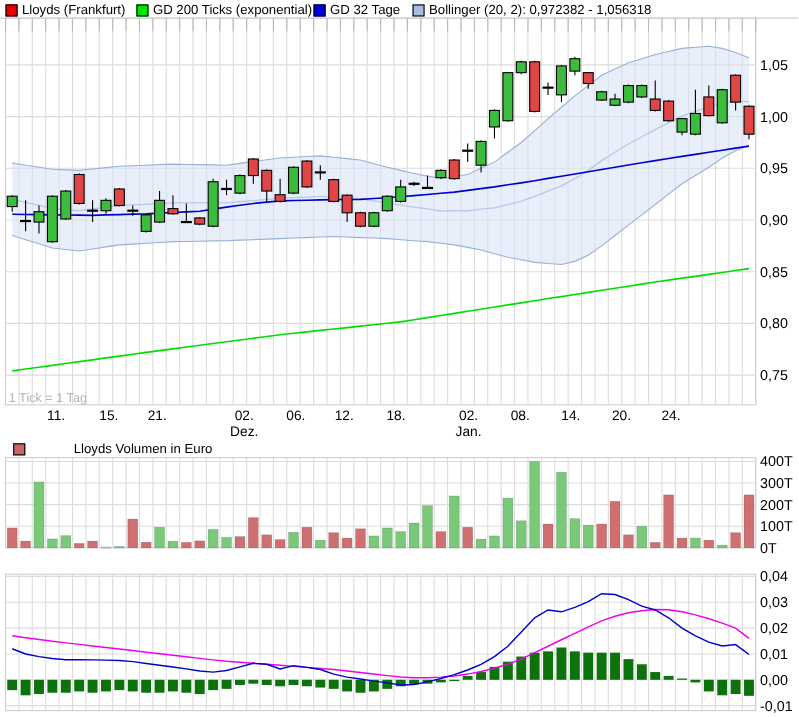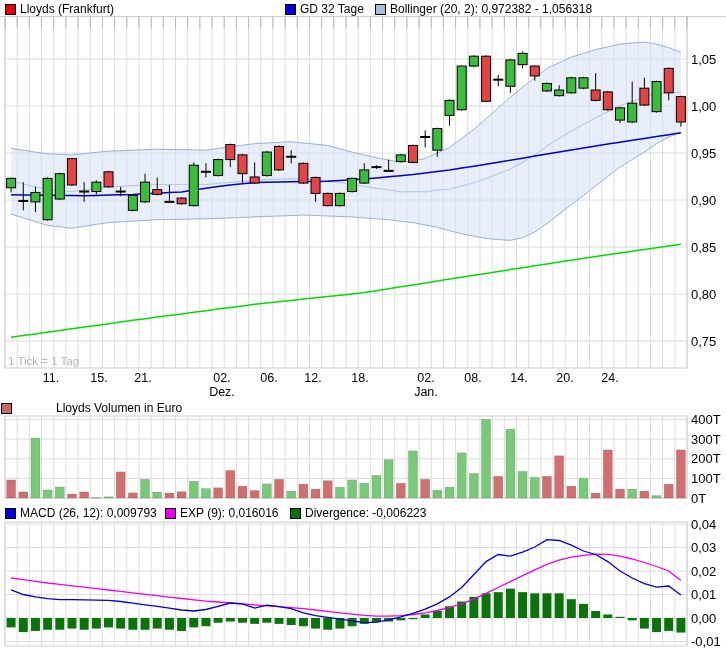--- a/index.html
+++ b/index.html
@@ -542,45 +542,35 @@
         <polyline points="11.1,578.0 23.3,579.7 35.4,581.3 47.6,583.0 59.8,584.4 72.0,585.8 84.2,587.2 96.3,588.6 108.5,590.0 120.7,591.4 132.9,592.9 145.1,594.3 157.2,595.7 169.4,597.1 181.6,598.5 193.8,599.9 205.9,601.1 218.1,602.0 230.3,603.0 242.5,603.9 254.7,604.8 266.8,605.8 279.0,606.7 291.2,607.7 303.4,608.6 315.6,610.0 327.7,611.4 339.9,612.8 352.1,614.2 364.3,615.4 376.4,616.1 388.6,616.1 400.8,615.6 413.0,614.5 425.2,612.8 437.3,610.5 449.5,607.4 461.7,603.9 473.9,599.2 486.1,593.3 498.2,587.5 510.4,581.6 522.6,575.7 534.8,569.8 546.9,564.4 559.1,560.2 571.3,557.1 583.5,555.3 595.7,554.1 607.8,554.3 620.0,556.2 632.2,559.0 644.4,562.5 656.6,566.5 668.7,571.0 680.9,580.4" fill="none" stroke="#ee00ee" stroke-width="1.3"></polyline>
         <polyline points="11.1,589.8 23.3,594.5 35.4,596.9 47.6,598.7 59.8,599.7 72.0,599.7 84.2,599.9 96.3,600.1 108.5,600.4 120.7,601.5 132.9,603.2 145.1,604.8 157.2,606.3 169.4,608.1 181.6,610.0 193.8,611.0 205.9,609.5 218.1,606.3 230.3,603.0 242.5,603.9 254.7,608.1 266.8,605.1 279.0,606.7 291.2,608.6 303.4,612.8 315.6,615.6 327.7,617.3 339.9,619.2 352.1,620.8 364.3,622.7 376.4,622.2 388.6,619.9 400.8,616.8 413.0,613.3 425.2,609.1 437.3,603.9 449.5,596.9 461.7,587.5 473.9,574.5 486.1,561.6 498.2,554.5 510.4,556.2 522.6,552.2 534.8,547.0 546.9,539.7 559.1,540.5 571.3,545.1 583.5,551.0 595.7,554.5 607.8,561.6 620.0,571.0 632.2,578.0 644.4,583.7 656.6,587.2 668.7,586.0 680.9,595.0" fill="none" stroke="#0000cc" stroke-width="1.3"></polyline>
       </g>
     </svg>
 
   <div class="legend" style="top:3px;">
     <span class="legend-item" style="left:5px;">
       <span class="sq" style="background: rgb(232, 0, 0);"></span>
       <span class="lab">Lloyds (Frankfurt)</span>
     </span>
+    <span class="legend-item" style="left:124px;">
+      <span class="sq" style="background: rgb(0, 228, 0);"></span>
+      <span class="lab">GD 200 Ticks (exponential)</span>
+    </span>
     <span class="legend-item" style="left:285px;">
       <span class="sq" style="background: rgb(0, 0, 221);"></span>
       <span class="lab">GD 32 Tage</span>
     </span>
     <span class="legend-item" style="left:375px;">
       <span class="sq" style="background: rgb(169, 188, 223);"></span>
       <span class="lab">Bollinger (20, 2): 0,972382 - 1,056318</span>
     </span>
   </div>
 
   <div class="legend" style="top:402px;">
-    <span class="legend-item" style="left:1px;gap:44px;">
+    <span class="legend-item" style="left:12px;gap:44px;">
       <span class="sq" style="background: rgb(204, 102, 102);"></span>
       <span class="lab">Lloyds Volumen in Euro</span>
     </span>
   </div>
 
-  <div class="legend" style="top:507px;">
-    <span class="legend-item" style="left:5px;">
-      <span class="sq" style="background: rgb(0, 0, 221);"></span>
-      <span class="lab">MACD (26, 12): 0,009793</span>
-    </span>
-    <span class="legend-item" style="left:165px;">
-      <span class="sq" style="background: rgb(238, 0, 238);"></span>
-      <span class="lab">EXP (9): 0,016016</span>
-    </span>
-    <span class="legend-item" style="left:290px;">
-      <span class="sq" style="background: rgb(10, 110, 10);"></span>
-      <span class="lab">Divergence: -0,006223</span>
-    </span>
-  </div>
 
 </div>
 
 </body></html>

